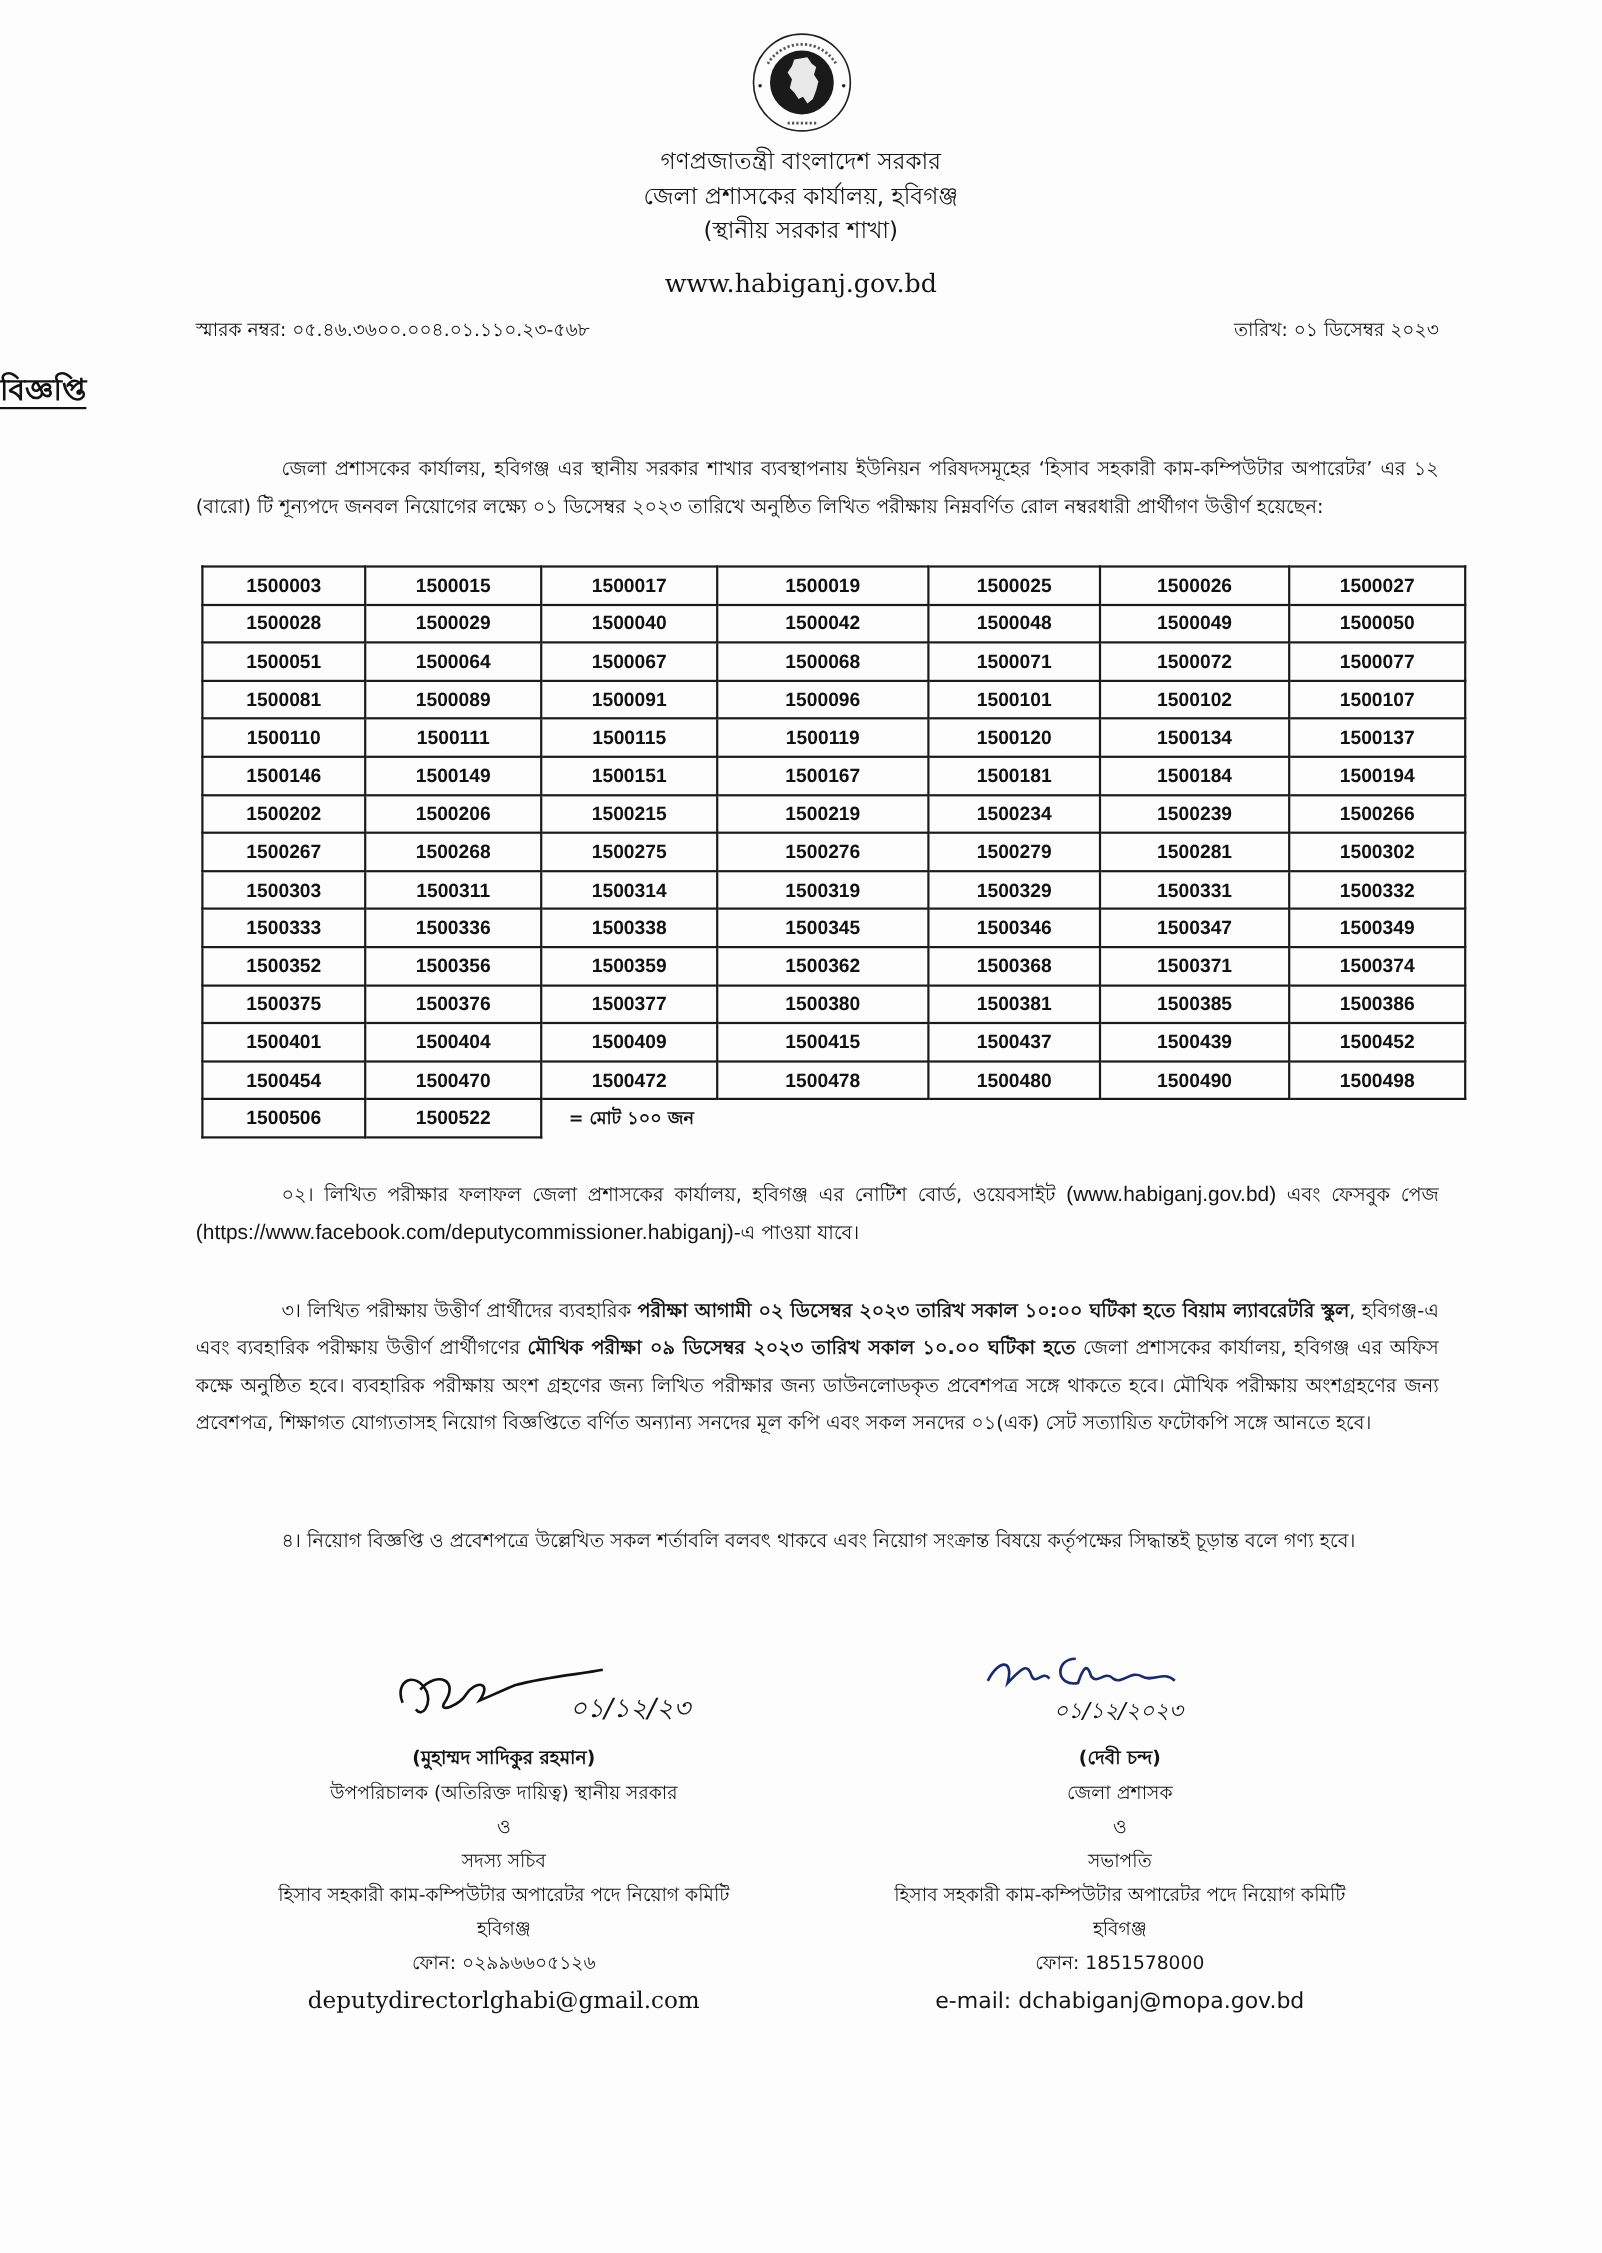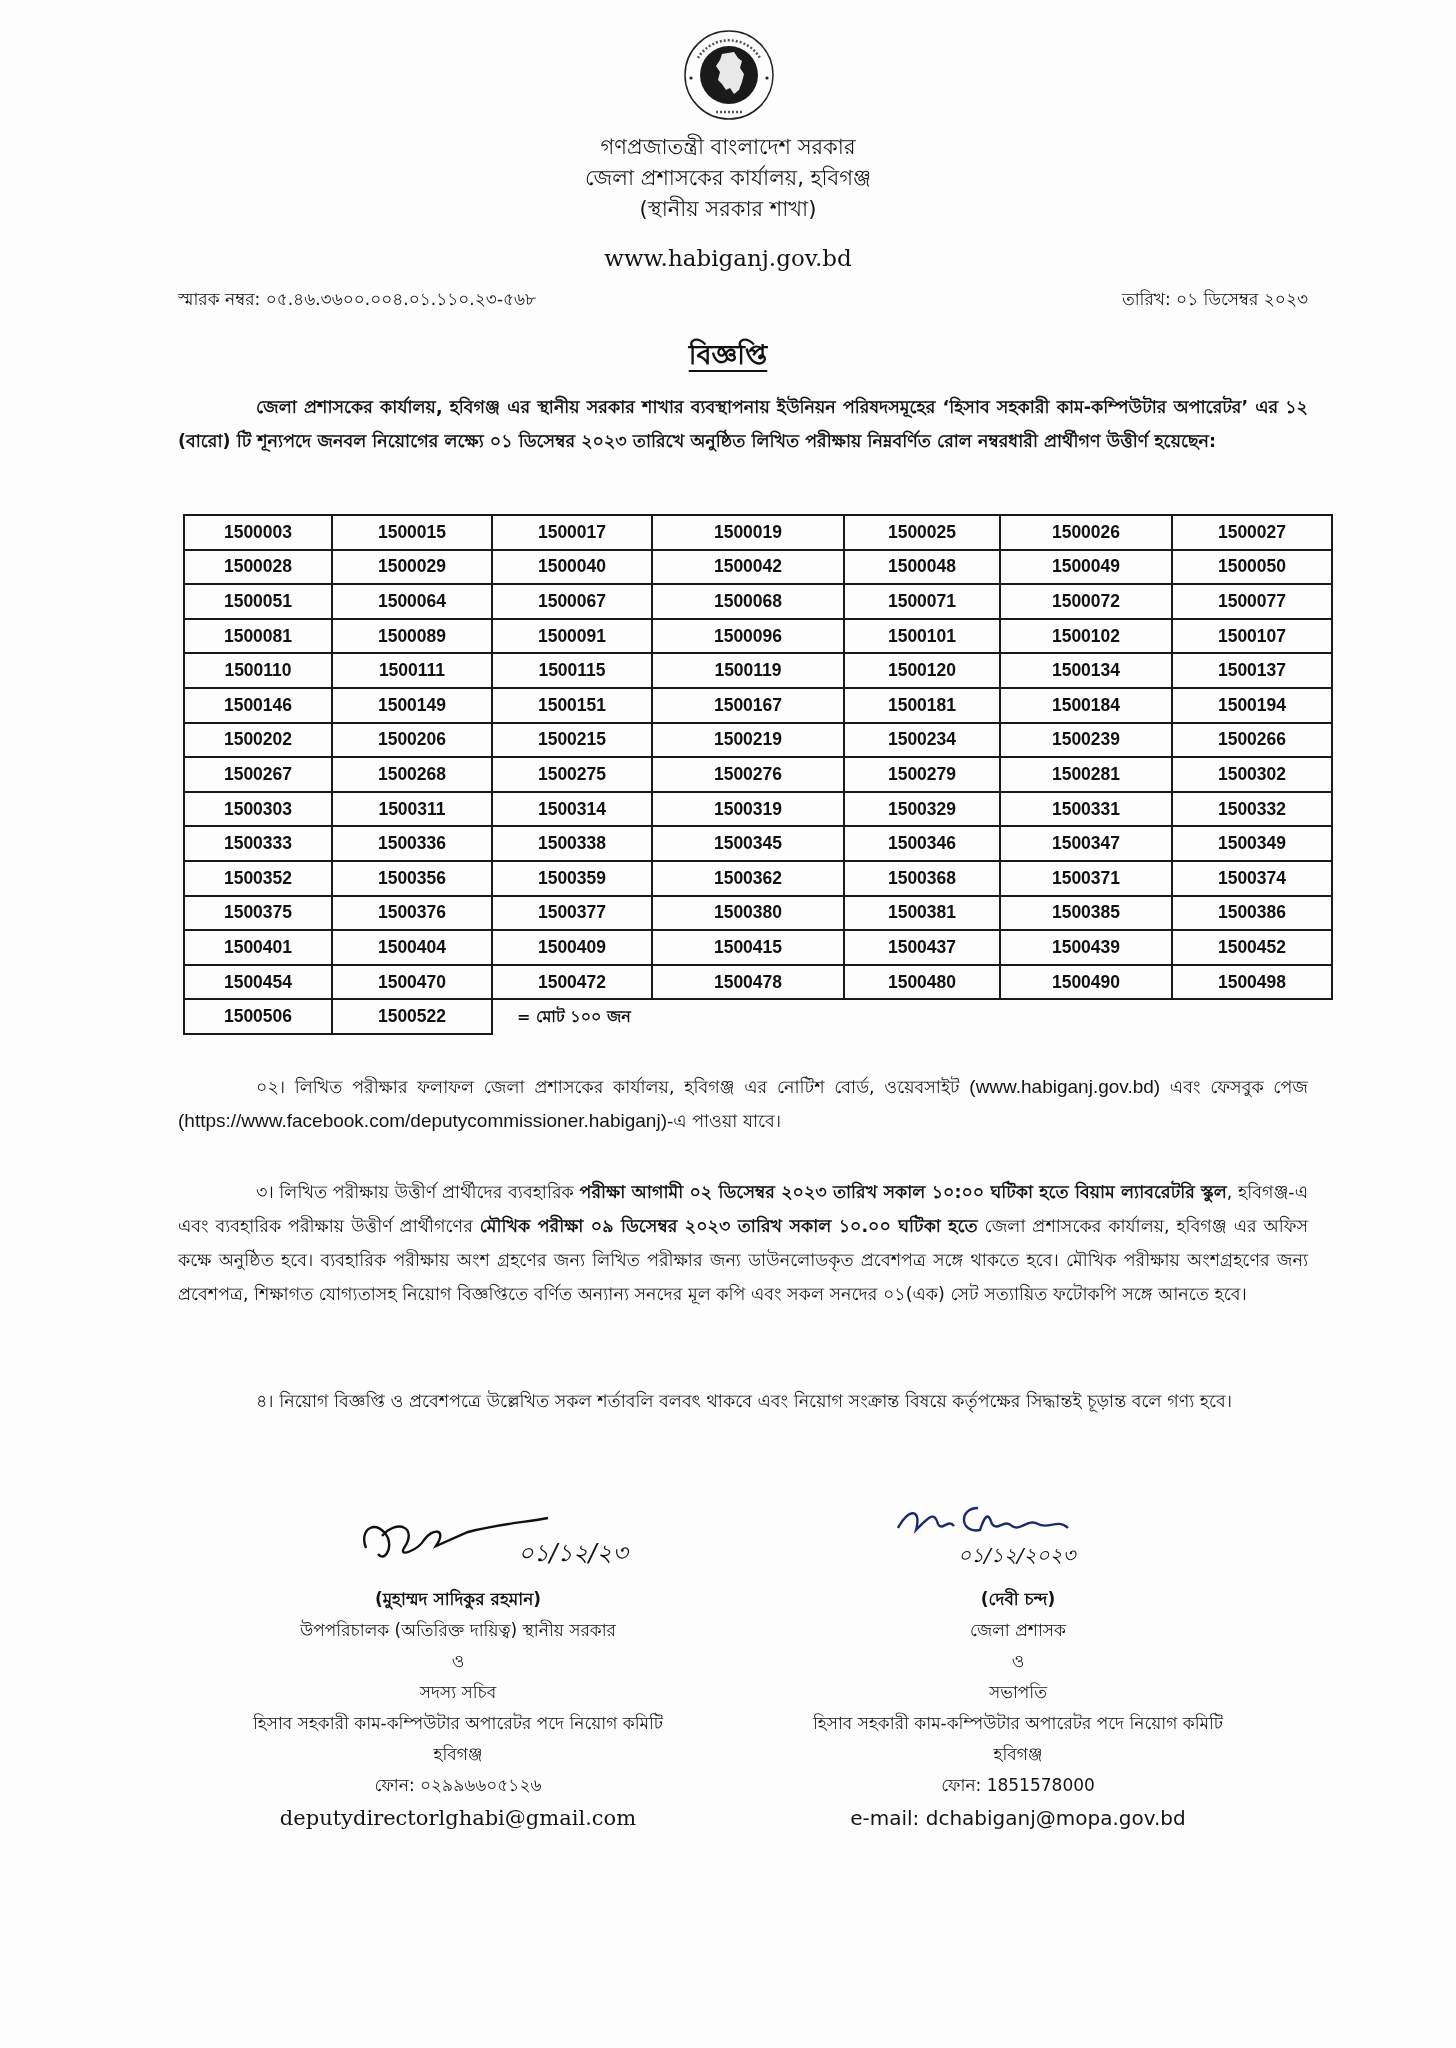--- a/index.html
+++ b/index.html
@@ -11,28 +11,28 @@
     
     .seal { position: absolute; left: 682px; top: 28px; width: 94px; height: 94px; }
     .header-block { position: absolute; left: 0; top: 132px; width: 1456px; text-align: center; }
     .header-line { font-size: 21px; line-height: 31px; color: #141414; }
     .header-web { font-family: "DejaVu Serif", serif; font-size: 23px; line-height: 36px; margin-top: 15px; color: #141414; }
 
     .memo-row { position: absolute; top: 286px; left: 178px; width: 1130px; height: 30px; font-size: 17px; }
     .memo-no { position: absolute; left: 0; top: 0; }
     .memo-date { position: absolute; right: 0; top: 0; }
 
-    .notice-title { position: absolute; left: 0; top: 334px; width: 1456px; text-align: center; font-family: Liberation Mono, monospace; }
+    .notice-title { position: absolute; left: 0; top: 334px; width: 1456px; text-align: left; font-family: Liberation Mono, monospace; }
     .notice-title span { font-size: 27px; font-weight: bold; text-decoration: underline; text-underline-offset: 6px; text-decoration-thickness: 2px; }
 
     .para { position: absolute; left: 178px; width: 1130px; font-size: 17.5px; line-height: 34px; text-align: justify; color: #141414; }
     .para .indent { display: inline-block; width: 78px; }
     .para b { font-weight: bold; }
 
-    .p1 { top: 390px; font-weight: bold; }
+    .p1 { top: 410px; }
     .p2 { top: 1070px; }
     .p3 { top: 1175px; }
     .p4 { top: 1384px; }
 
     
     .roll-table { position: absolute; left: 183px; top: 514px; border-collapse: collapse; }
     .roll-table td { border: 2px solid #1a1a1a; height: 34.6px; font-family: "Liberation Sans", sans-serif; font-weight: bold; font-size: 17.5px; text-align: center; padding: 0; color: #111; }
     .roll-table col.c1 { width: 148px; }
     .roll-table col.c2 { width: 160px; }
     .roll-table col.c3 { width: 160px; }

